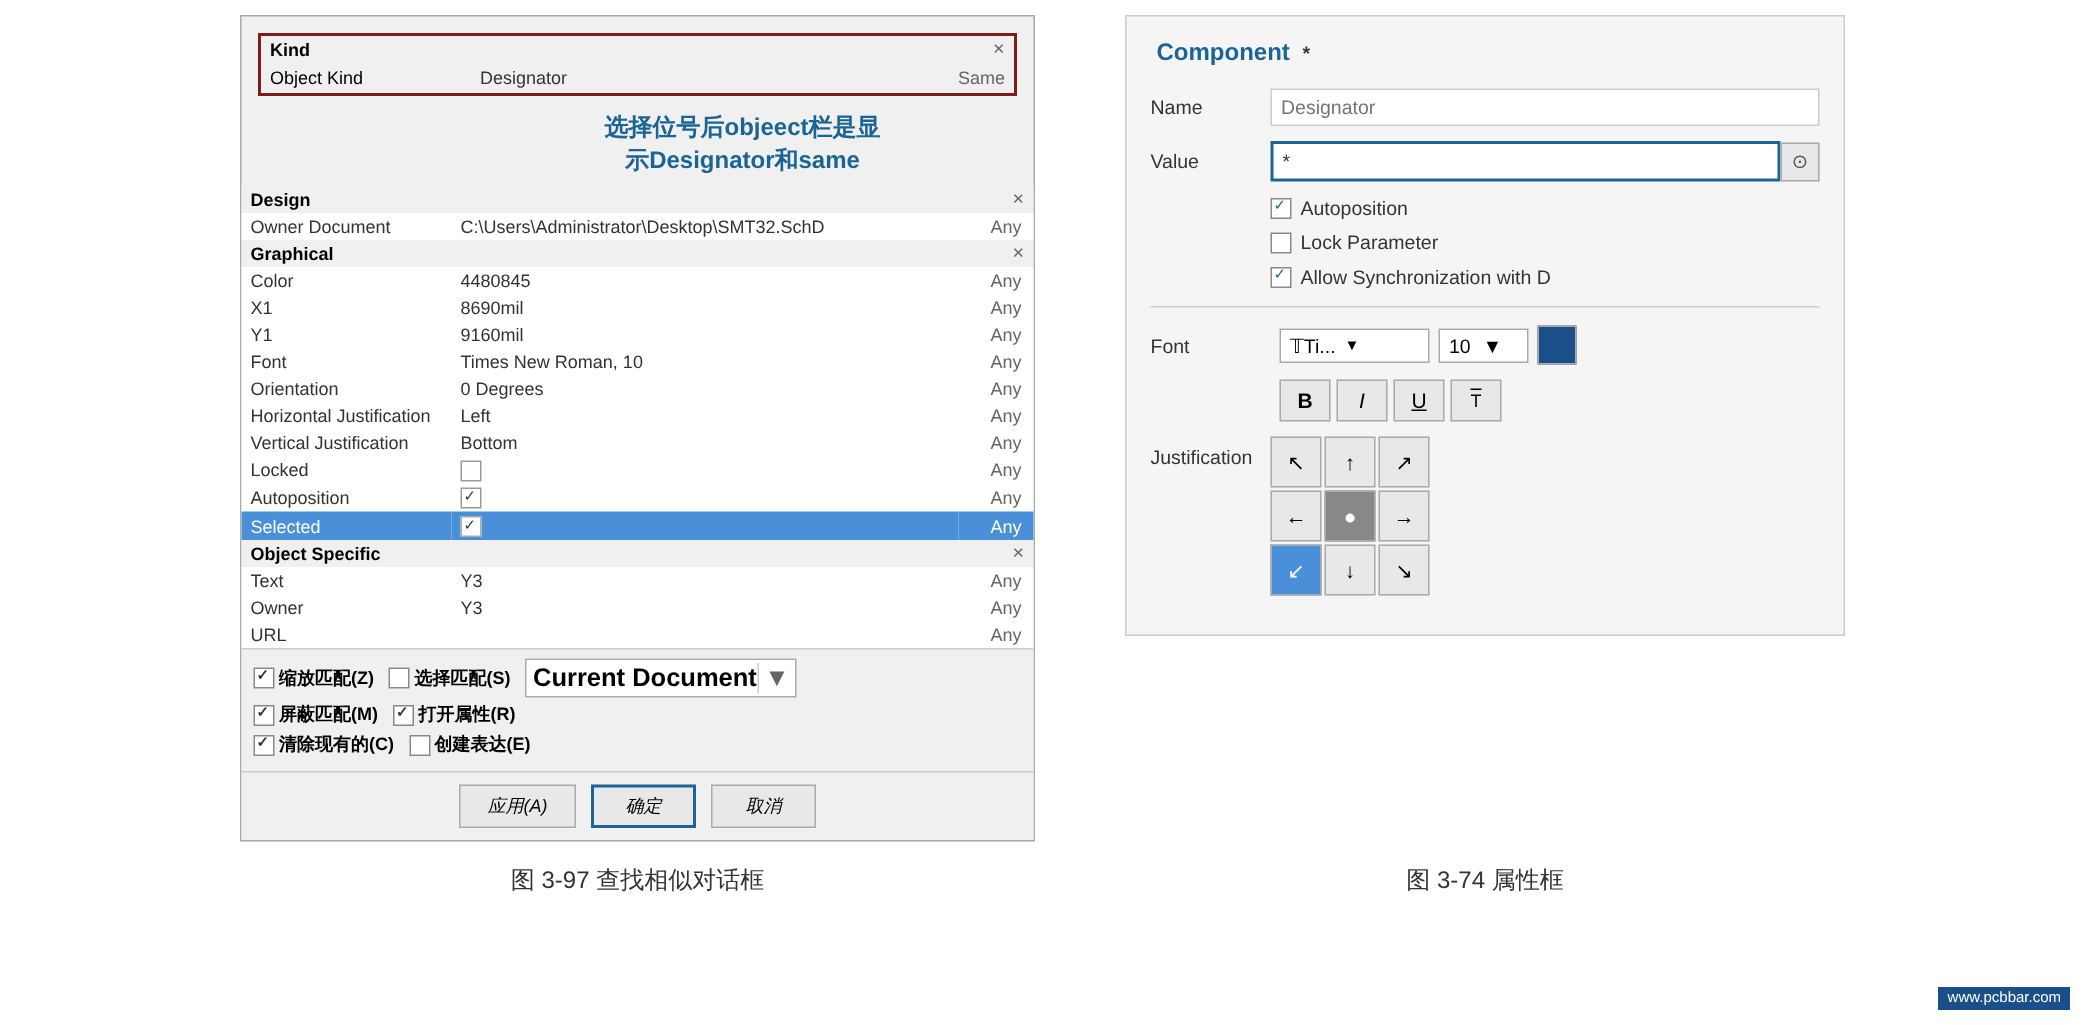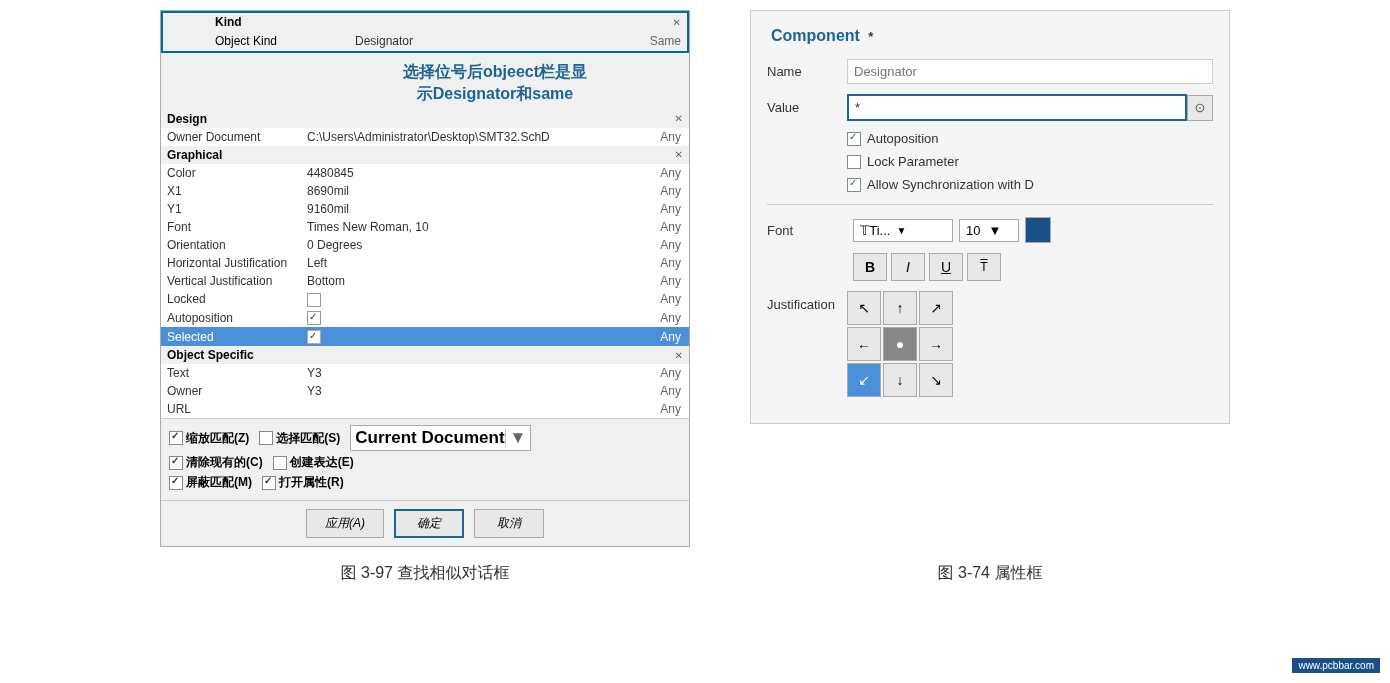--- a/index.html
+++ b/index.html
@@ -111,23 +111,22 @@
     .checkbox-checked::after {
       content: '✓';
       position: absolute;
       font-size: 10px;
       color: #333;
       top: -1px;
       left: 1px;
     }
 
     .kind-section {
-      border: 2px solid #0369a1;
-      margin: 0;
-      padding-left: 46px;
+      border: 2px solid #7f1d1d;
+      margin: 11px;
     }
 
     .kind-table {
       width: 100%;
       border-collapse: collapse;
     }
 
     .kind-table tr td {
       padding: 3px 6px;
       font-size: 12px;
@@ -638,35 +637,35 @@
             <span>选择匹配(S)</span>
           </div>
           <div class="dropdown-select">
             <span>Current Document</span>
             <span class="dropdown-arrow">▼</span>
           </div>
         </div>
         <div class="options-row">
           <div class="option-item">
             <span class="option-checkbox checked"></span>
+            <span>屏蔽匹配(M)</span>
+          </div>
+          <div class="option-item">
+            <span class="option-checkbox checked"></span>
+            <span>打开属性(R)</span>
+          </div>
+        </div>
+        <div class="options-row">
+          <div class="option-item">
+            <span class="option-checkbox checked"></span>
             <span>清除现有的(C)</span>
           </div>
           <div class="option-item">
             <span class="option-checkbox"></span>
             <span>创建表达(E)</span>
-          </div>
-        </div>
-        <div class="options-row">
-          <div class="option-item">
-            <span class="option-checkbox checked"></span>
-            <span>屏蔽匹配(M)</span>
-          </div>
-          <div class="option-item">
-            <span class="option-checkbox checked"></span>
-            <span>打开属性(R)</span>
           </div>
         </div>
       </div>
 
       <div class="button-row">
         <button class="btn">应用(A)</button>
         <button class="btn btn-primary">确定</button>
         <button class="btn">取消</button>
       </div>
     </div>

